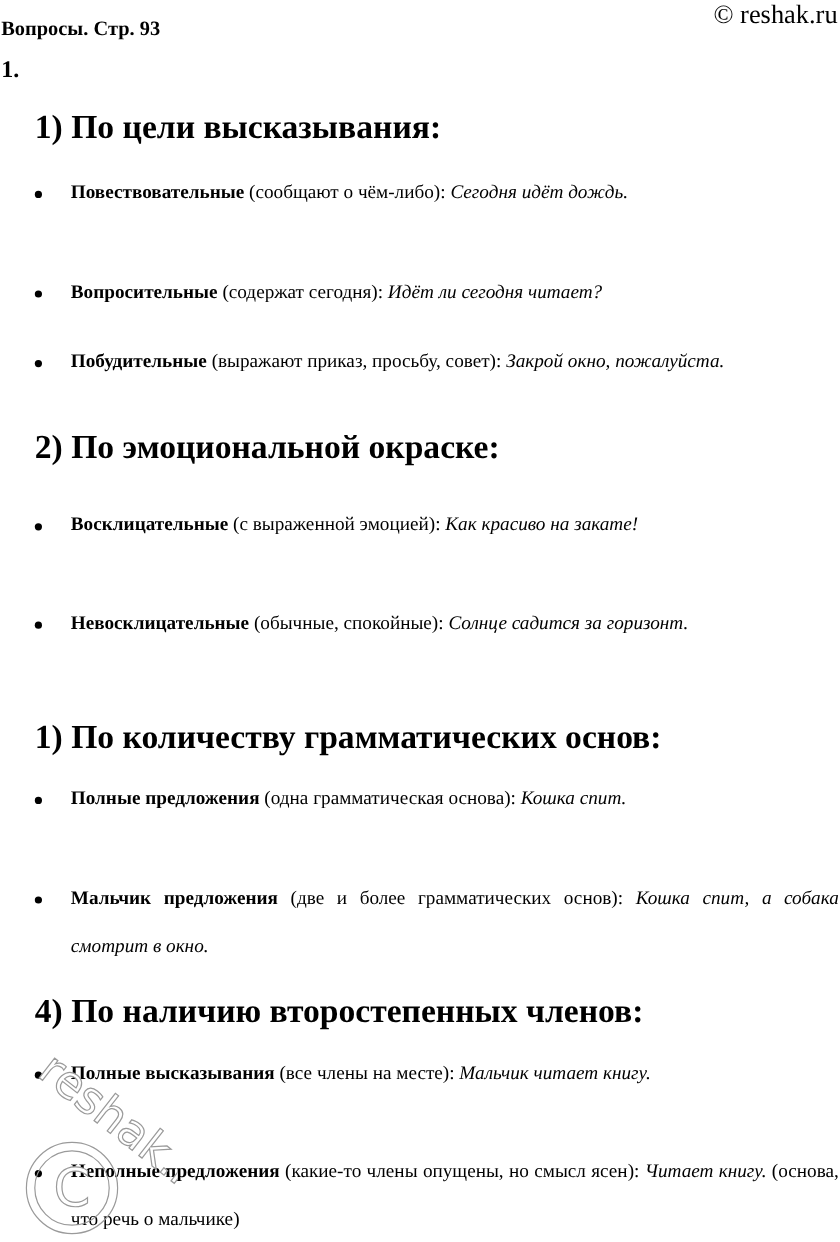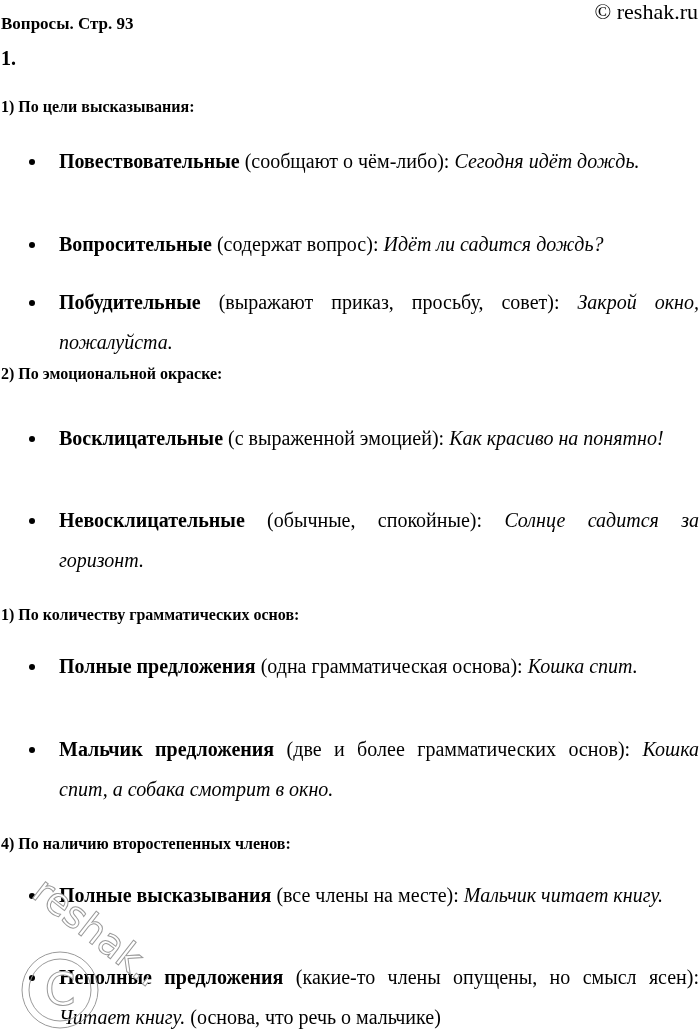--- a/index.html
+++ b/index.html
@@ -43,42 +43,43 @@
       left: 1px;
       top: 46px;
       font-weight: bold;
       font-size: 20px;
       line-height: 24px;
     }
     .section-heading {
       position: absolute;
       left: 1px;
       font-weight: bold;
-      font-size: 16px;
+      font-size: 28px;
       line-height: 24px;
       white-space: nowrap;
+      padding-left: 28px;
     }
     .item {
       position: absolute;
       left: 0;
       width: 700px;
     }
     .bullet {
       position: absolute;
       left: 29px;
       width: 6px;
       height: 6px;
       border-radius: 50%;
       background: #000;
     }
     .item-text {
       position: absolute;
       left: 59px;
       width: 640px;
-      font-size: 20px;
+      font-size: 16px;
       line-height: 40px;
       text-align: justify;
       text-align-last: left;
     }
     .item-text .term { font-weight: bold; }
     .item-text .example { font-style: italic; }
     .watermark {
       position: absolute;
       left: 18px;
       top: 872px;
@@ -99,33 +100,33 @@
 
 <div class="section-heading" style="top:95px">1) По цели высказывания:</div>
 
 <div class="item" style="top:141px">
   <span class="bullet" style="top:18px"></span>
   <div class="item-text"><span class="term">Повествовательные</span><span> (сообщают о чём-либо): </span><span class="example">Сегодня идёт дождь.</span><span></span></div>
 </div>
 
 <div class="item" style="top:224px">
   <span class="bullet" style="top:18px"></span>
-  <div class="item-text"><span class="term">Вопросительные</span><span> (содержат вопрос): </span><span class="example">Идёт ли садится дождь?</span><span></span></div>
+  <div class="item-text"><span class="term">Вопросительные</span><span> (содержат сегодня): </span><span class="example">Идёт ли сегодня читает?</span><span></span></div>
 </div>
 
 <div class="item" style="top:282px">
   <span class="bullet" style="top:18px"></span>
   <div class="item-text"><span class="term">Побудительные</span><span> (выражают приказ, просьбу, совет): </span><span class="example">Закрой окно, пожалуйста.</span><span></span></div>
 </div>
 
 <div class="section-heading" style="top:362px">2) По эмоциональной окраске:</div>
 
 <div class="item" style="top:418px">
   <span class="bullet" style="top:18px"></span>
-  <div class="item-text"><span class="term">Восклицательные</span><span> (с выраженной эмоцией): </span><span class="example">Как красиво на понятно!</span><span></span></div>
+  <div class="item-text"><span class="term">Восклицательные</span><span> (с выраженной эмоцией): </span><span class="example">Как красиво на закате!</span><span></span></div>
 </div>
 
 <div class="item" style="top:500px">
   <span class="bullet" style="top:18px"></span>
   <div class="item-text"><span class="term">Невосклицательные</span><span> (обычные, спокойные): </span><span class="example">Солнце садится за горизонт.</span><span></span></div>
 </div>
 
 <div class="section-heading" style="top:603px">1) По количеству грамматических основ:</div>
 
 <div class="item" style="top:646px">

